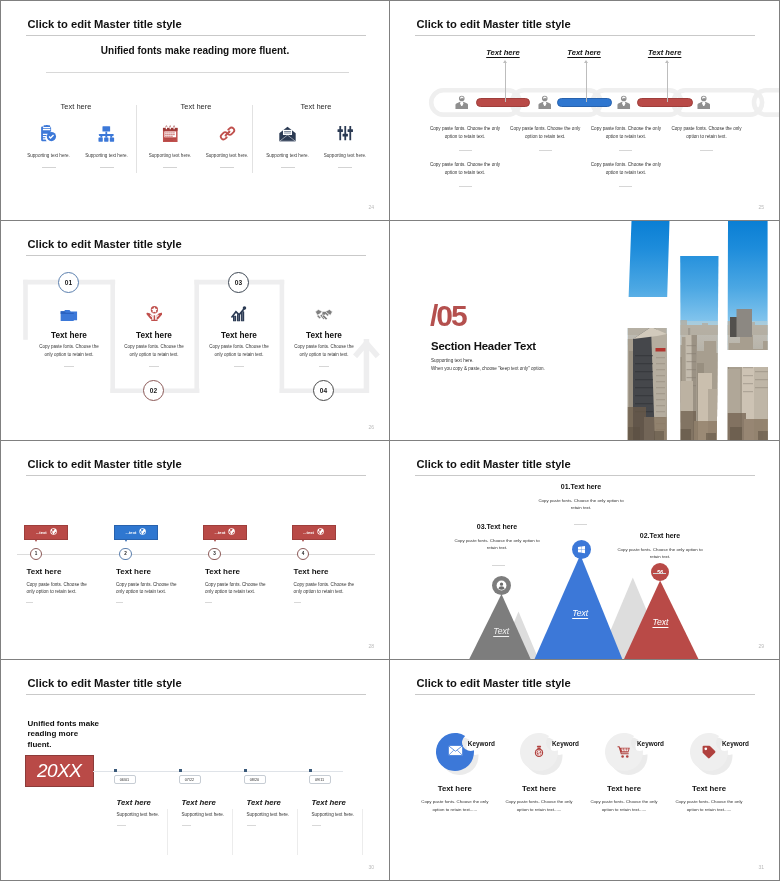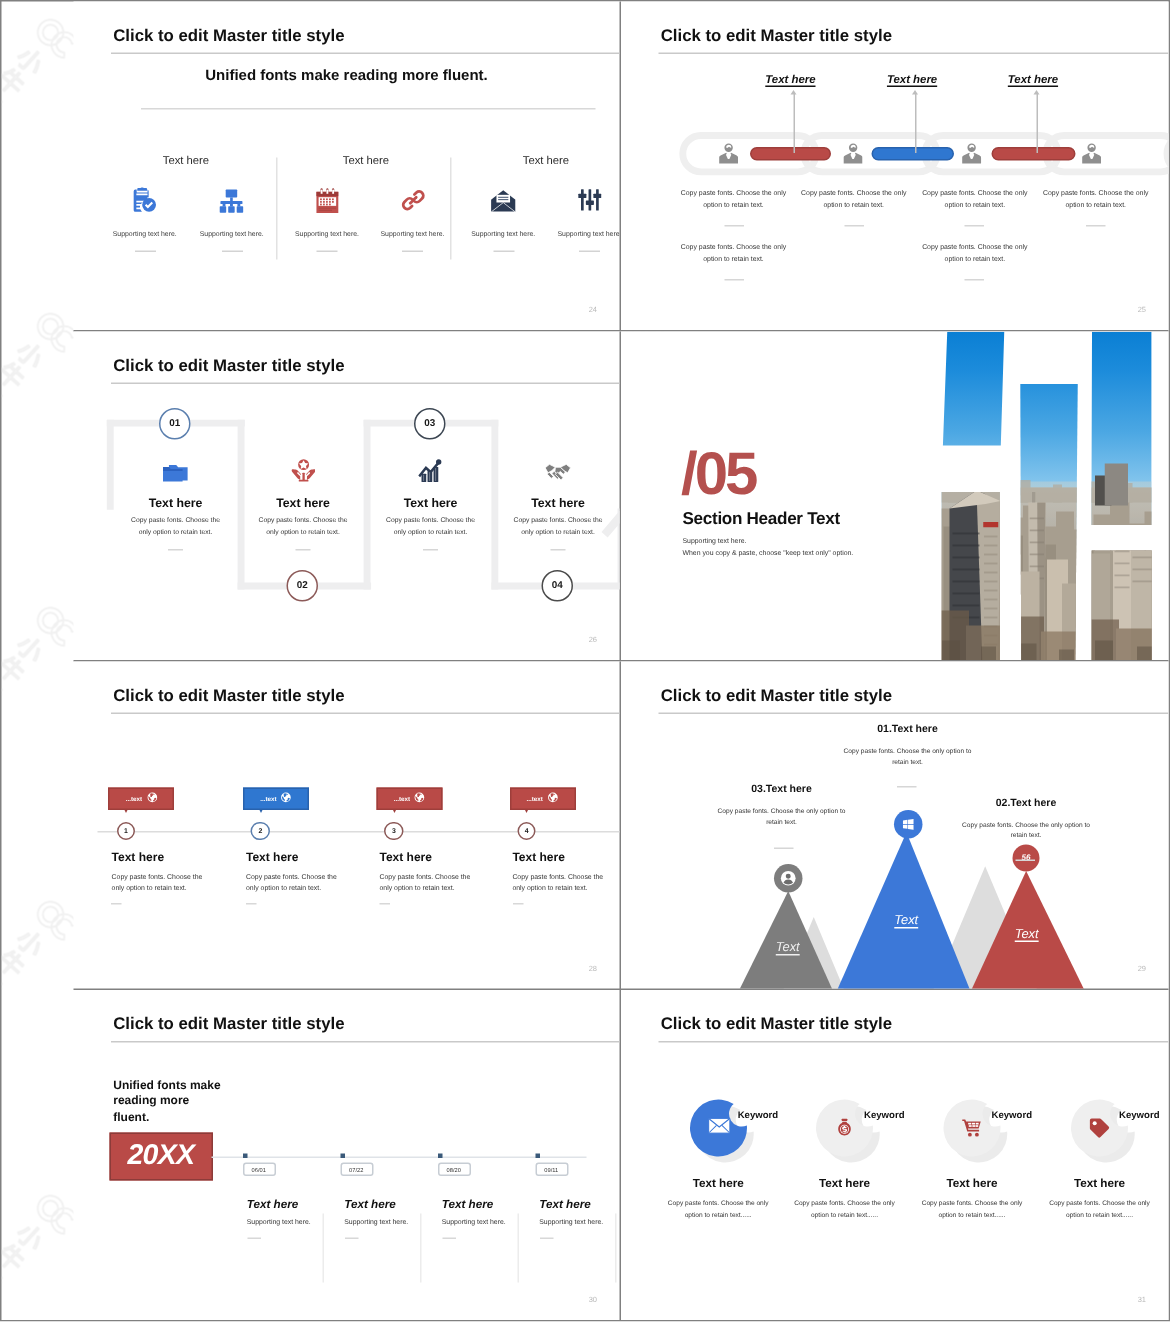--- a/index.html
+++ b/index.html
@@ -1,18 +1,18 @@
 <!DOCTYPE html>
 <html><head>
 <meta charset="utf-8">
 <style>
   html,body{margin:0;padding:0;}
   body{width:780px;height:881px;background:#fff;font-family:"Liberation Sans",sans-serif;overflow:hidden;}
   #page{position:relative;width:780px;height:881px;box-sizing:border-box;border:1.5px solid #808080;}
-  .grid{position:absolute;inset:0;display:grid;grid-template-columns:1fr 1fr;grid-template-rows:repeat(4,1fr);padding-left:48px;}
+  .grid{position:absolute;inset:0;display:grid;grid-template-columns:1fr 1fr;grid-template-rows:repeat(4,1fr);}
   .slide{position:relative;overflow:hidden;background:#fff;}
   .slide.br{border-right:1.5px solid #808080;}
   .slide.bb{border-bottom:1.5px solid #808080;}
   .stitle{position:absolute;left:26.5px;top:16px;font-size:11.2px;font-weight:bold;color:#111;line-height:14px;}
   .titlerule{position:absolute;left:25px;top:34px;width:340px;height:1px;background:#c9c9c9;}
   .pnum{position:absolute;right:15px;bottom:10px;font-size:5px;color:#b9b9b9;}
   .wm{position:absolute;left:0;top:0;pointer-events:none;z-index:0;}
   .grid{z-index:1;}
 
   
@@ -37,21 +37,21 @@
   
   .s3-snake{position:absolute;left:0;top:0;}
   .s3-num{position:absolute;width:21px;height:21px;border-radius:50%;background:#fff;display:flex;align-items:center;justify-content:center;font-size:6.6px;font-weight:bold;color:#1a1a1a;box-sizing:border-box;}
   .s3-col{position:absolute;width:96px;text-align:center;}
   .s3-ic{height:21px;display:flex;align-items:flex-end;justify-content:center;}
   .s3-t{font-size:8.2px;font-weight:bold;color:#111;margin-top:9px;}
   .s3-b{font-size:4.5px;color:#333;line-height:8.6px;margin-top:3px;padding:0 16px;}
   .s3-d{width:10.5px;height:1px;background:#d6d6d6;margin:6px auto 0;}
 
   
-  .s4-num{position:absolute;left:40px;top:78px;font-size:40px;font-weight:bold;color:#b4504e;letter-spacing:-2px;line-height:34px;}
+  .s4-num{position:absolute;left:40px;top:78px;font-size:30px;font-weight:bold;color:#b4504e;letter-spacing:-2px;line-height:34px;}
   .s4-h{position:absolute;left:41px;top:119px;font-size:11.4px;font-weight:bold;color:#111;letter-spacing:-0.2px;}
   .s4-s1{position:absolute;left:41px;top:137px;font-size:4.6px;color:#333;}
   .s4-s2{position:absolute;left:41px;top:145px;font-size:4.6px;color:#333;}
 
   
   .s5-line{position:absolute;left:16px;top:113.5px;width:358px;height:1px;background:#dcdcdc;}
   .s5-box{position:absolute;top:84px;width:44px;height:15px;box-sizing:border-box;display:flex;align-items:center;justify-content:center;gap:3px;}
   .s5-box .lb{font-size:4.2px;color:#fff;font-weight:bold;}
   .s5-tail{position:absolute;width:0;height:0;border-left:1.6px solid transparent;border-right:1.6px solid transparent;top:99px;}
   .s5-circ{position:absolute;top:107px;width:12.5px;height:12.5px;border-radius:50%;background:#fff;display:flex;align-items:center;justify-content:center;font-size:4.6px;font-weight:bold;color:#222;box-sizing:border-box;}
@@ -62,21 +62,21 @@
   
   .s6-lbl{position:absolute;font-size:7px;font-weight:bold;color:#111;text-align:center;}
   .s6-body{position:absolute;width:90px;text-align:center;font-size:4.4px;color:#333;line-height:7.6px;}
   .s6-d{position:absolute;width:13px;height:1px;background:#d6d6d6;}
   .s6-badge{position:absolute;border-radius:50%;display:flex;align-items:center;justify-content:center;}
   .s6-word{position:absolute;font-size:8.6px;font-style:italic;color:#fff;text-decoration:underline;text-underline-offset:2px;}
 
   
   .s7-lead{position:absolute;left:26.5px;top:58.5px;width:73px;font-size:8px;font-weight:bold;color:#111;line-height:10.4px;}
   .s7-year{position:absolute;left:24px;top:95px;width:68.5px;height:31.5px;background:#b94a47;border:1px solid #8c3b39;box-sizing:border-box;display:flex;align-items:center;justify-content:center;}
-  .s7-year span{font-size:19px;font-style:italic;font-weight:bold;color:#fff;letter-spacing:-0.5px;}
+  .s7-year span{font-size:19px;font-style:italic;font-weight:normal;color:#fff;letter-spacing:-0.5px;}
   .s7-axis{position:absolute;left:92px;top:110.5px;width:250px;height:1px;background:#dfe3e8;}
   .s7-dot{position:absolute;top:109px;width:3px;height:3px;background:#3b5a7a;}
   .s7-date{position:absolute;top:114.5px;width:22px;height:9.5px;border:0.8px solid #c7cdd4;border-radius:2px;background:#fff;display:flex;align-items:center;justify-content:center;font-size:3.8px;color:#333;box-sizing:border-box;}
   .s7-sep{position:absolute;top:148.6px;width:1px;height:46.6px;background:#ececec;}
   .s7-t{position:absolute;top:138px;font-size:7.8px;font-weight:bold;font-style:italic;color:#111;}
   .s7-b{position:absolute;top:152px;font-size:4.6px;color:#333;}
   .s7-d{position:absolute;top:165px;width:9px;height:1px;background:#d8d8d8;}
 
   
   .s8-bub{position:absolute;top:73px;width:38px;height:38px;line-height:0;}

